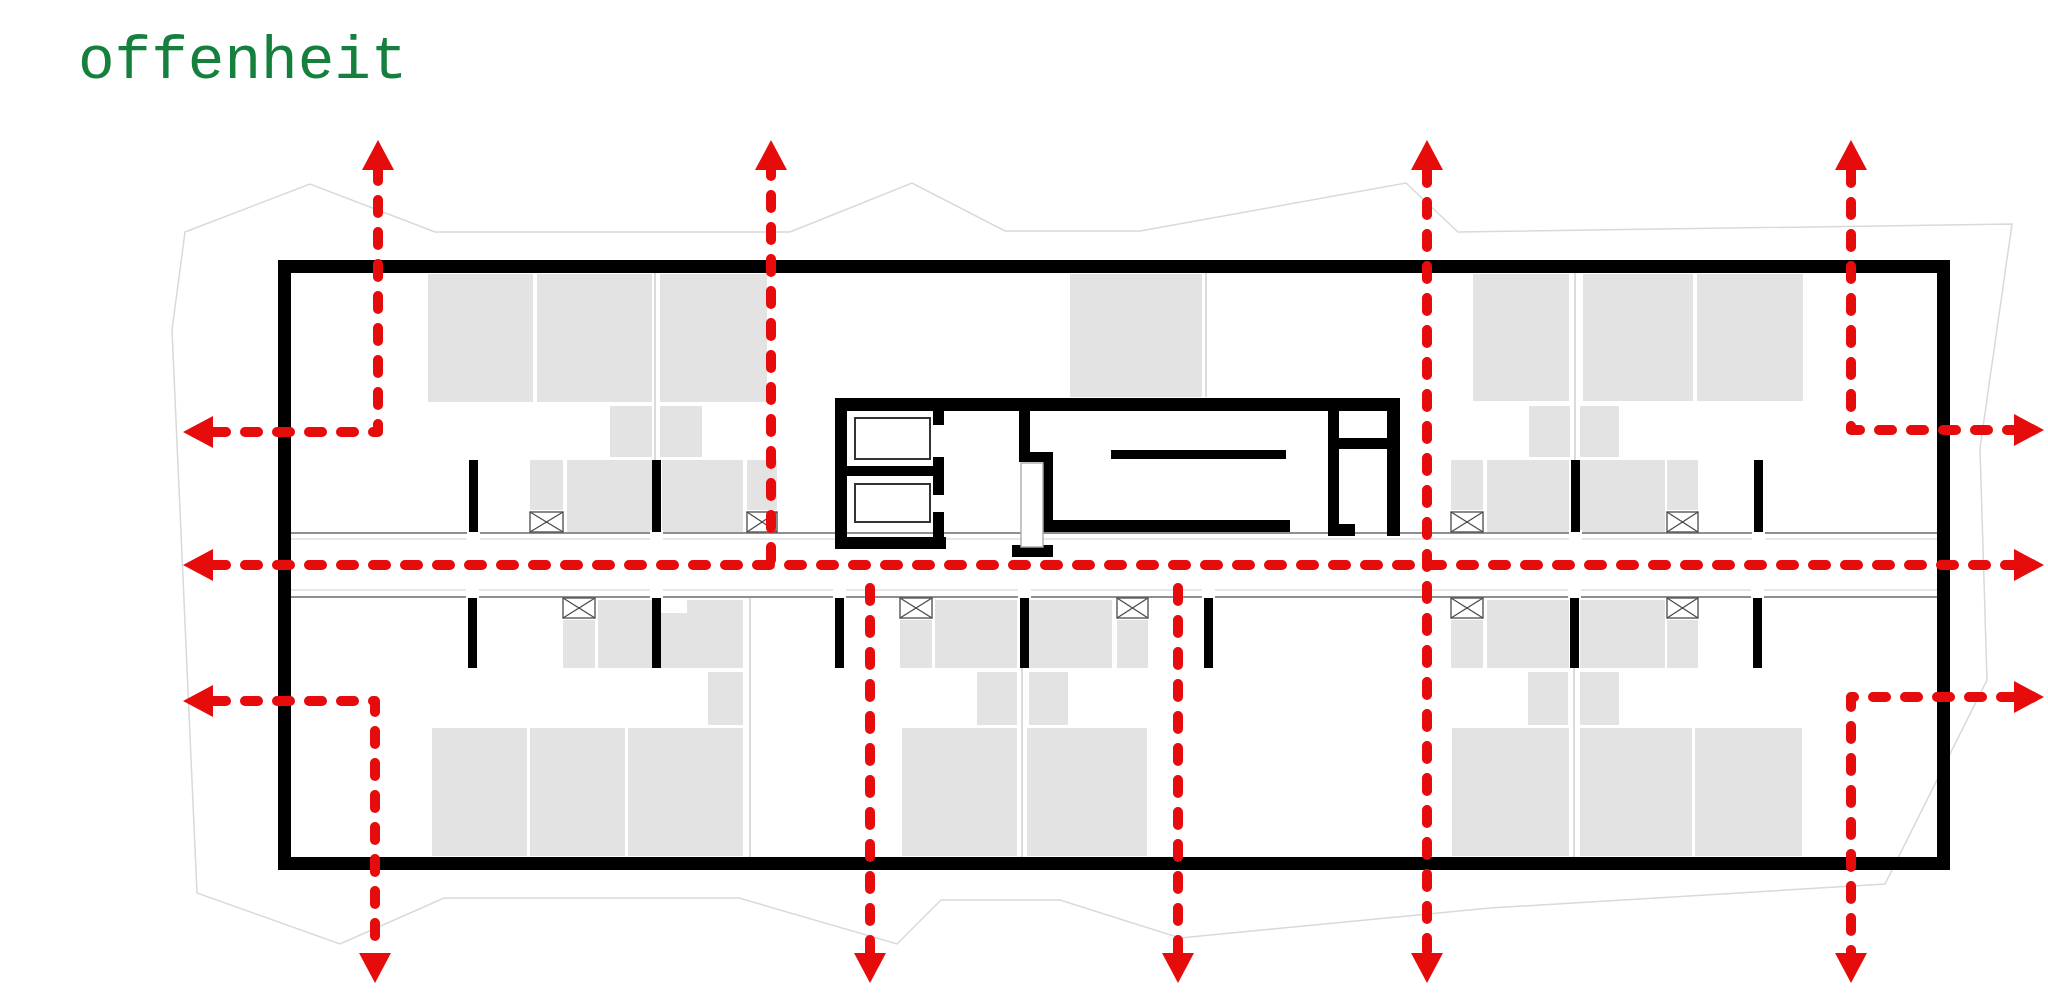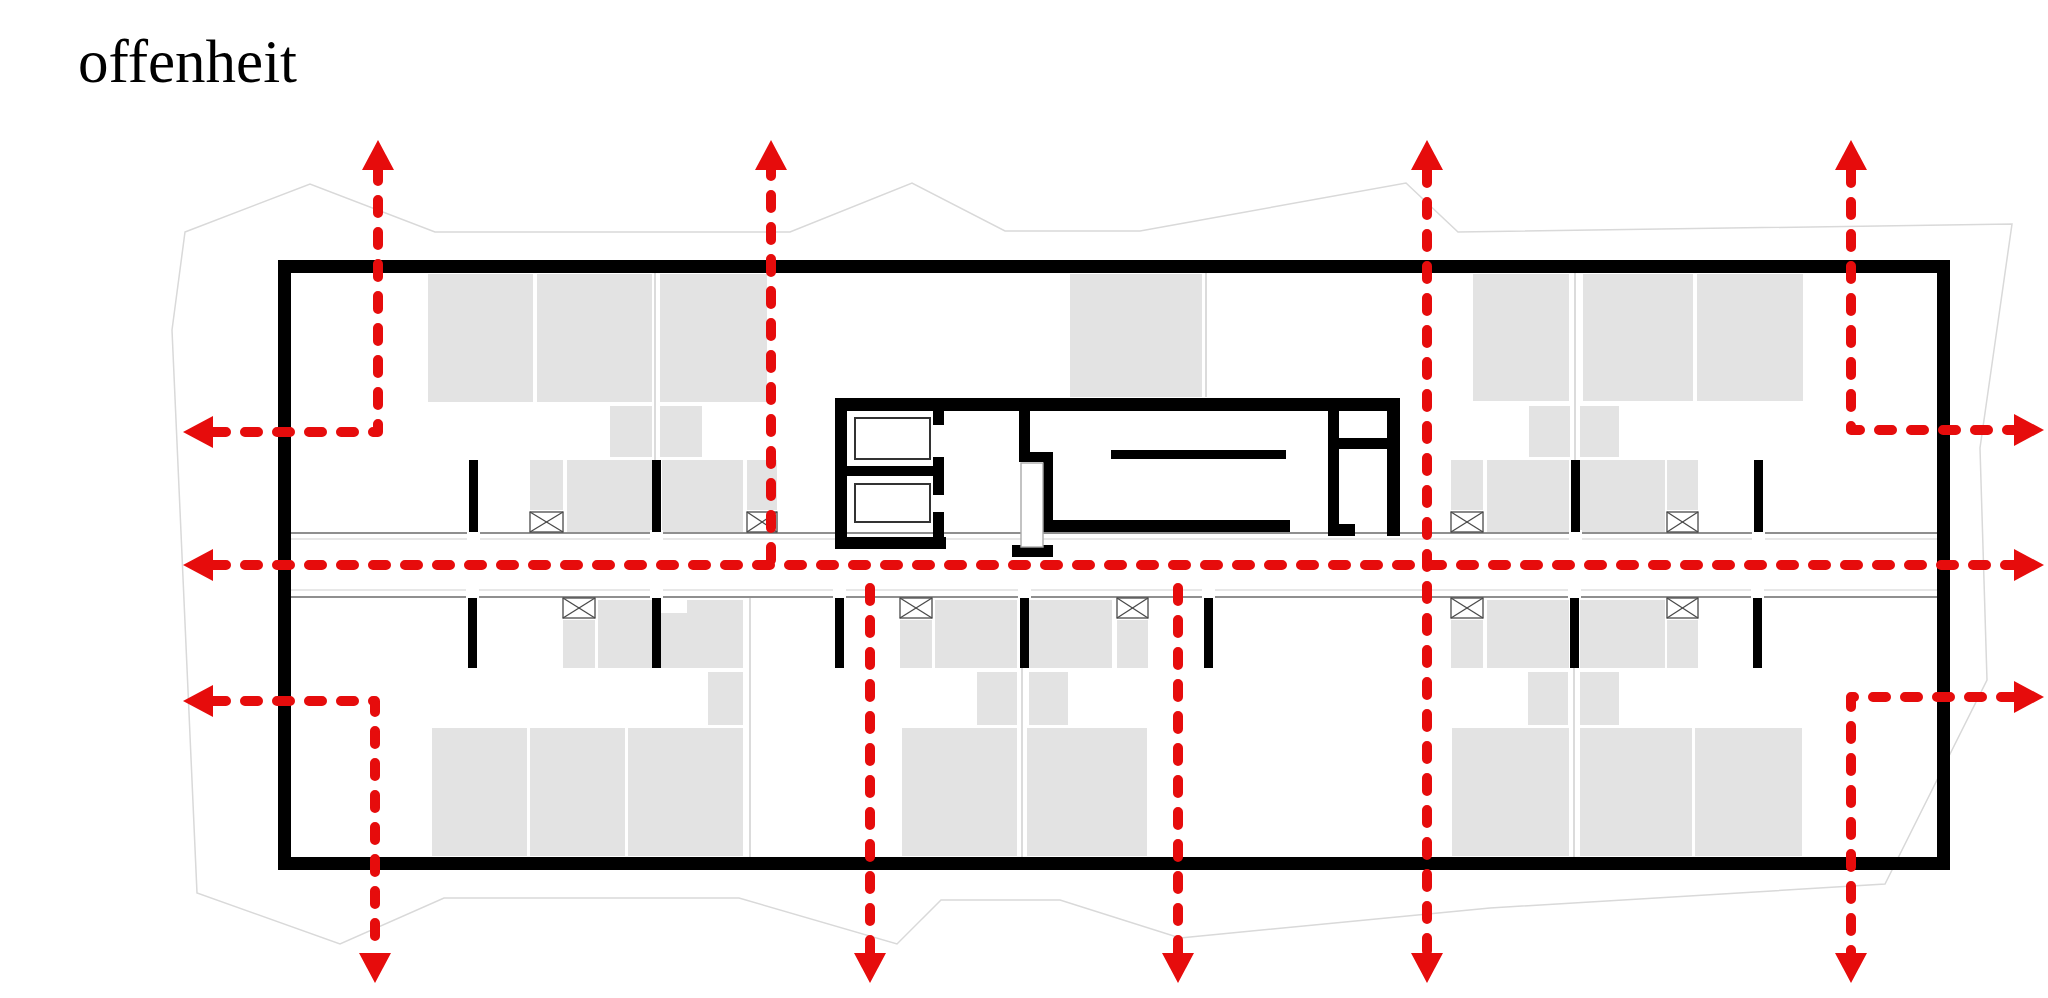--- a/index.html
+++ b/index.html
@@ -1,19 +1,19 @@
 <!DOCTYPE html>
 <html><head>
 <meta charset="utf-8">
 <style>
   html,body{margin:0;padding:0;background:#ffffff;}
   .stage{position:relative;width:2048px;height:998px;background:#fff;overflow:hidden;
          font-family:"Liberation Sans",sans-serif;}
-  .title{position:absolute;left:78px;top:28px;font-size:61px;line-height:1.1;color:#000000;
-         letter-spacing:0px;font-family:Liberation Serif, serif;}
+  .title{position:absolute;left:78px;top:28px;font-size:61px;line-height:1.1;color:#15803d;
+         letter-spacing:0px;font-family:Liberation Mono, monospace;}
   svg{position:absolute;left:0;top:0;}
 </style>
 </head>
 <body>
 
 <div class="stage">
   <div class="title">offenheit</div>
   <svg id="plan" width="2048" height="998" viewBox="0 0 2048 998">
       <g>
         <polygon points="185,232 310,184 435,232 790,232 912,183 1005,231 1140,231 1406,183 1458,232 2012,224 1980,448 1987,680 1885,884 1490,908 1180,938 1060,900 941,900 897,944 739,898 444,898 340,944 197,893 172,330" fill="none" stroke="#d9d9d9" stroke-width="1.5"></polygon>

